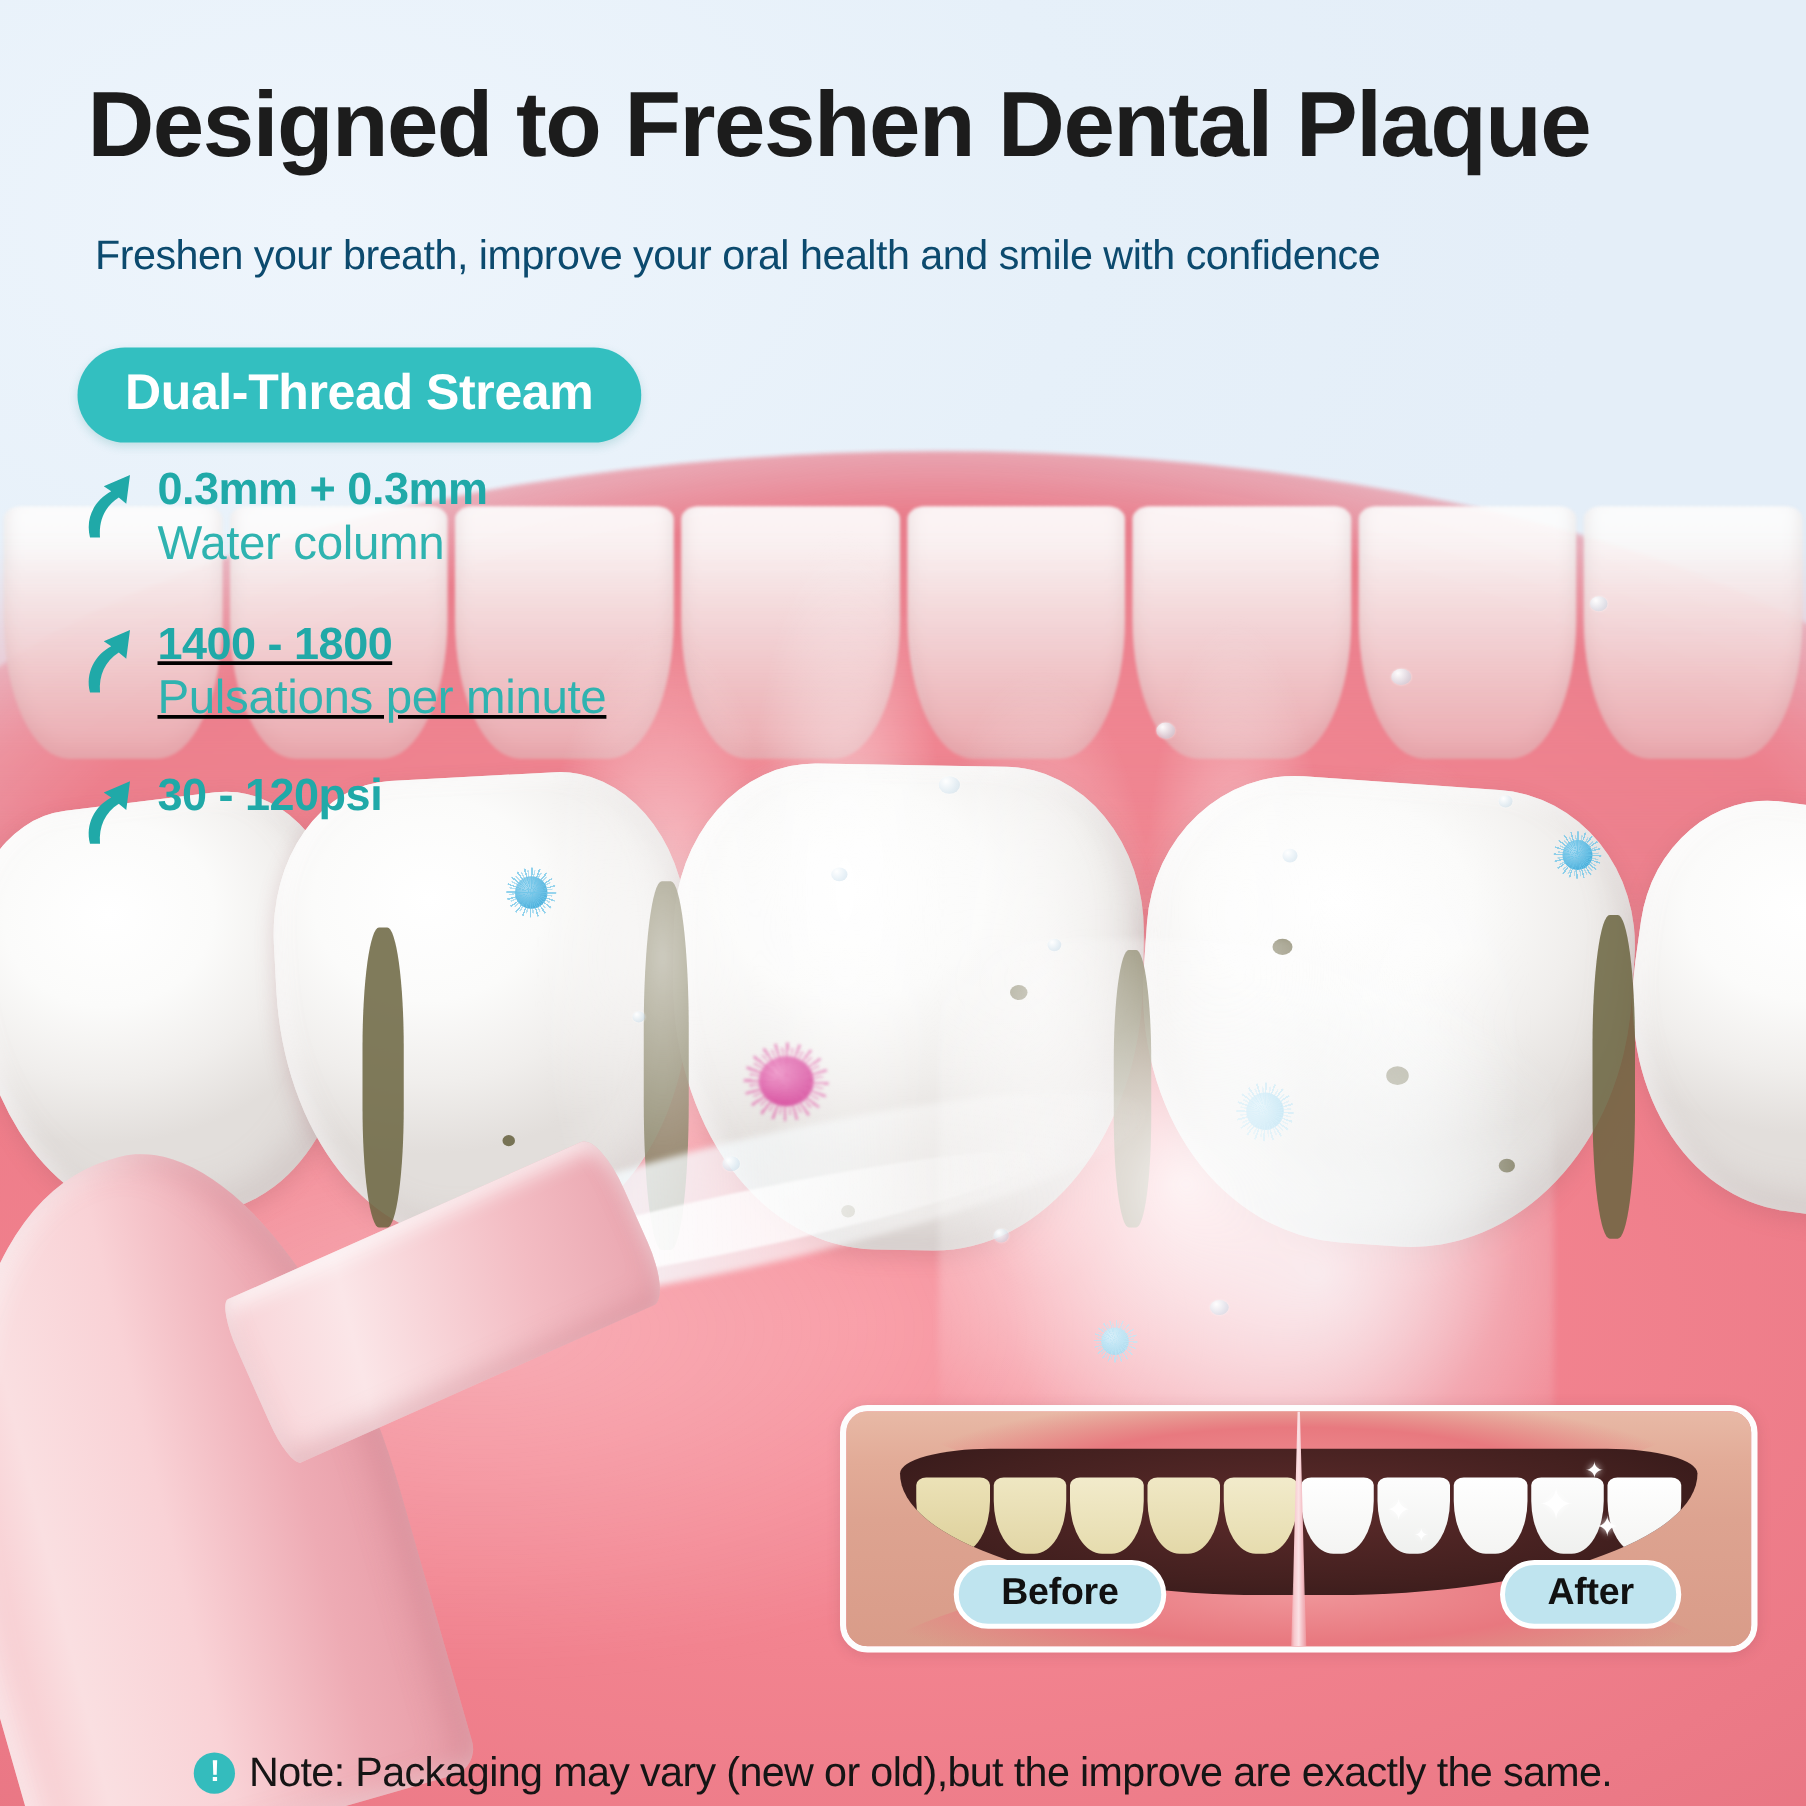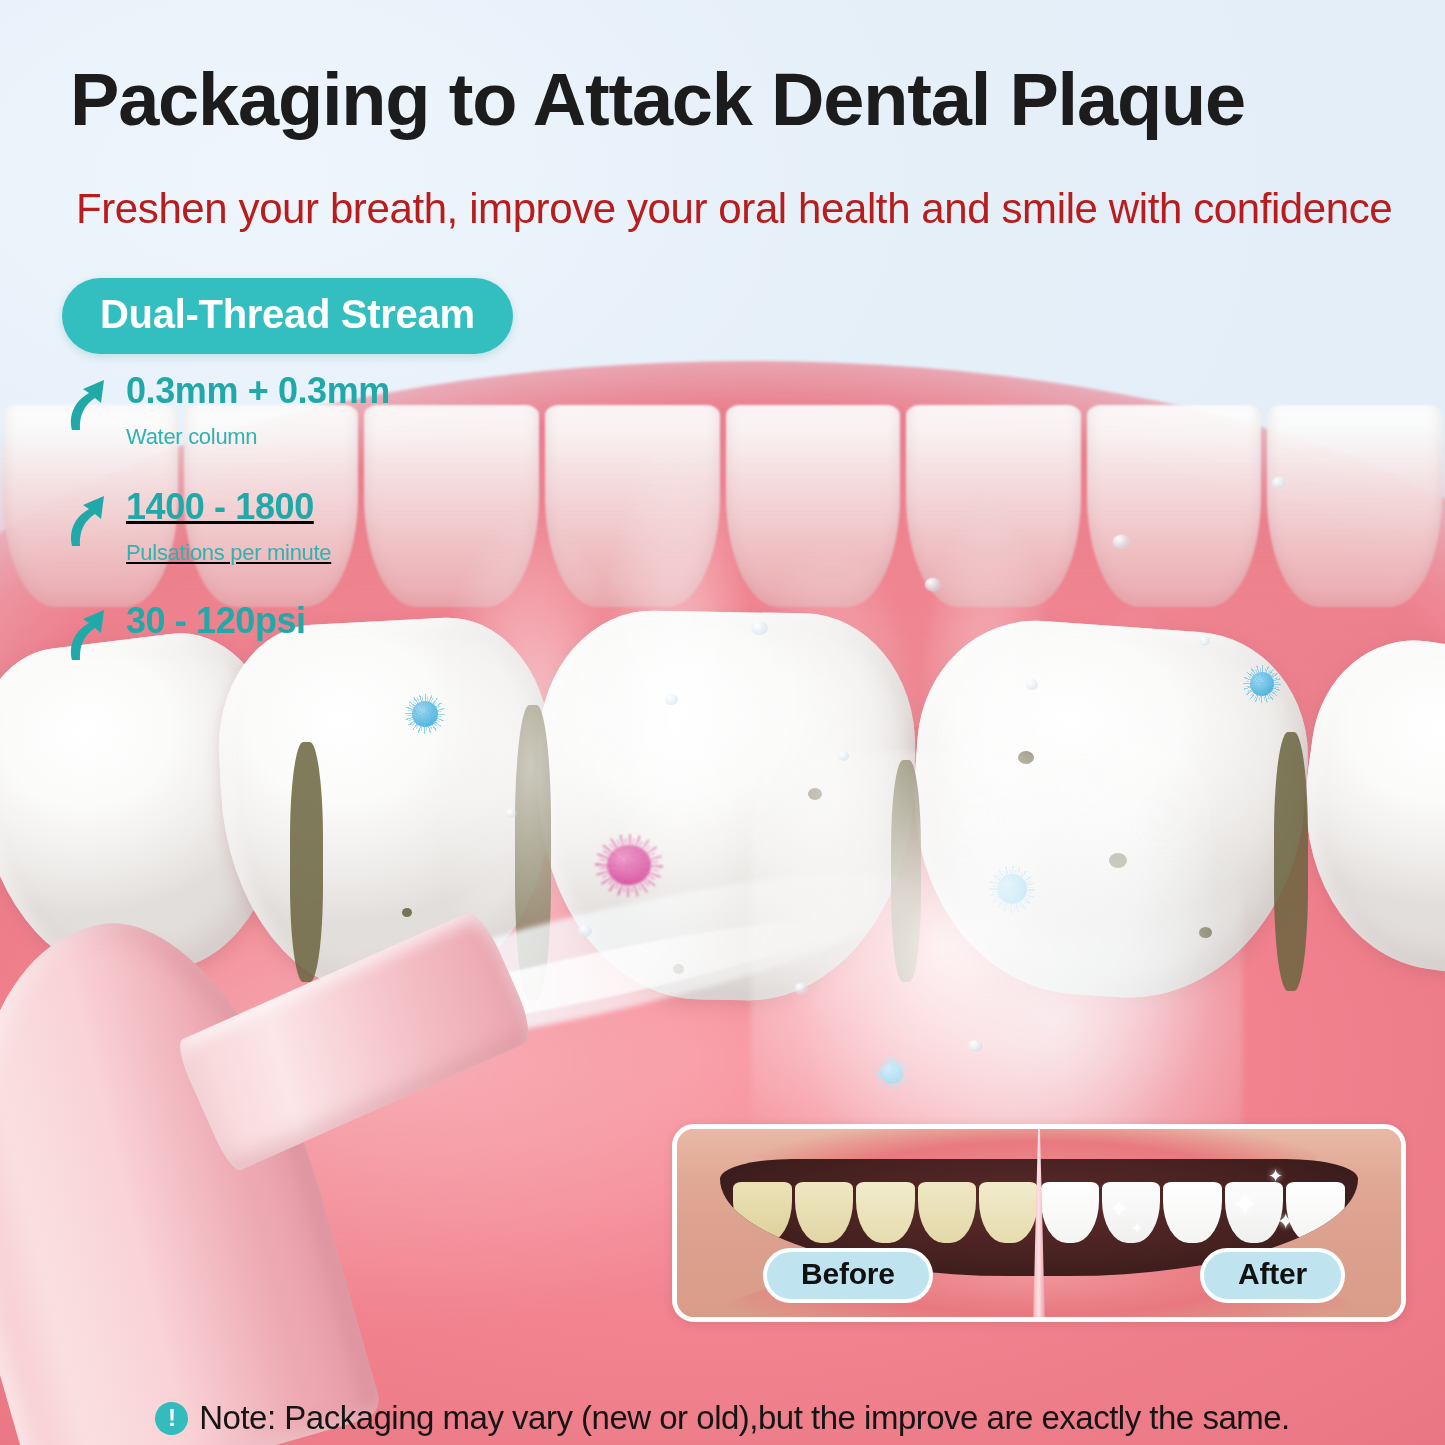--- a/index.html
+++ b/index.html
@@ -149,40 +149,40 @@
 
   
   .headline {
     position:absolute; left:70px; top:62px; width:1320px;
     font-size:74px; font-weight:bold; color:#1c1c1c;
     letter-spacing:-1.2px; line-height:1.04;
     white-space:nowrap;
   }
   .subhead {
     position:absolute; left:76px; top:185px; width:1300px;
-    font-size:42px; color:#b91c1c; letter-spacing:-.4px; white-space:nowrap;
+    font-size:33px; color:#0c4a6e; letter-spacing:-.4px; white-space:nowrap;
   }
 
   .badge {
     position:absolute; left:62px; top:278px;
     background:#33bfc0; color:#fff;
     font-size:40px; font-weight:bold; letter-spacing:-.3px;
     padding:14px 38px 17px; border-radius:42px;
     box-shadow:0 3px 8px rgba(40,150,152,.22);
   }
 
   .features { position:absolute; left:64px; top:372px; width:520px; }
   .feat { position:relative; min-height:62px; margin-bottom:38px; padding-left:62px; }
   .feat:nth-child(2) { margin-bottom:36px;text-decoration:underline; }
   .arrow-ico { position:absolute; left:0; top:2px; width:46px; height:58px; }
   .feat .val {
     font-size:36px; font-weight:bold; color:#20a9a8; line-height:1.05; letter-spacing:-.4px;
   }
   .feat .sub {
-    font-size:22px; color:#2fb3b0; line-height:1.18; letter-spacing:-.3px; margin-top:14px;
+    font-size:38px; color:#2fb3b0; line-height:1.18; letter-spacing:-.3px; margin-top:3px;
   }
 
   
   .inset {
     position:absolute; left:672px; top:1124px; width:734px; height:198px;
     border:5px solid #fdfdfd; border-radius:22px; overflow:hidden;
     box-shadow:0 2px 10px rgba(120,60,70,.18);
   }
   .inset .skin {
     position:absolute; inset:0;
@@ -308,21 +308,21 @@
   <div class="droplet" style="left:40%; top:64%; width:14px; height:12px;"></div>
   <div class="droplet" style="left:55%; top:68%; width:12px; height:11px;"></div>
   <div class="droplet" style="left:67%; top:72%; width:15px; height:12px;"></div>
 
   <div class="nozzle">
     <div class="shaft"></div>
     <div class="tip"></div>
   </div>
 </div>
 
-<h1 class="headline">Packaging to Attack Dental Plaque</h1>
+<h1 class="headline">Designed to Freshen Dental Plaque</h1>
 <p class="subhead">Freshen your breath, improve your oral health and smile with confidence</p>
 
 <div class="badge">Dual-Thread Stream</div>
 
 <div class="features">
 
   <div class="feat">
     <span class="arrow-ico">
       <svg viewBox="0 0 46 58" width="46" height="58" aria-hidden="true">
         <path d="M8 56 C4 40 12 26 25 19 L19 15 L40 6 L37 29 L31 24 C20 31 15 42 16 56 Z" fill="#20a9a8"></path>

